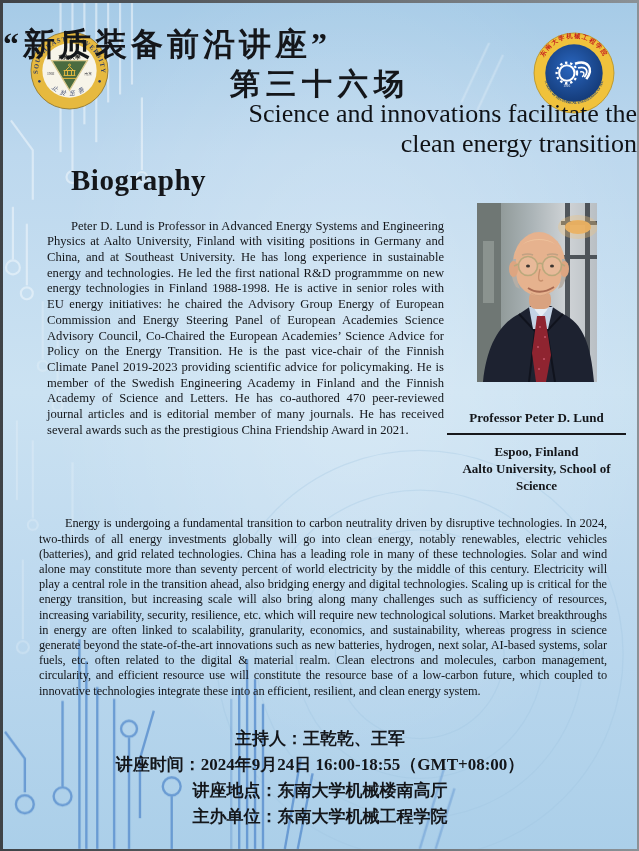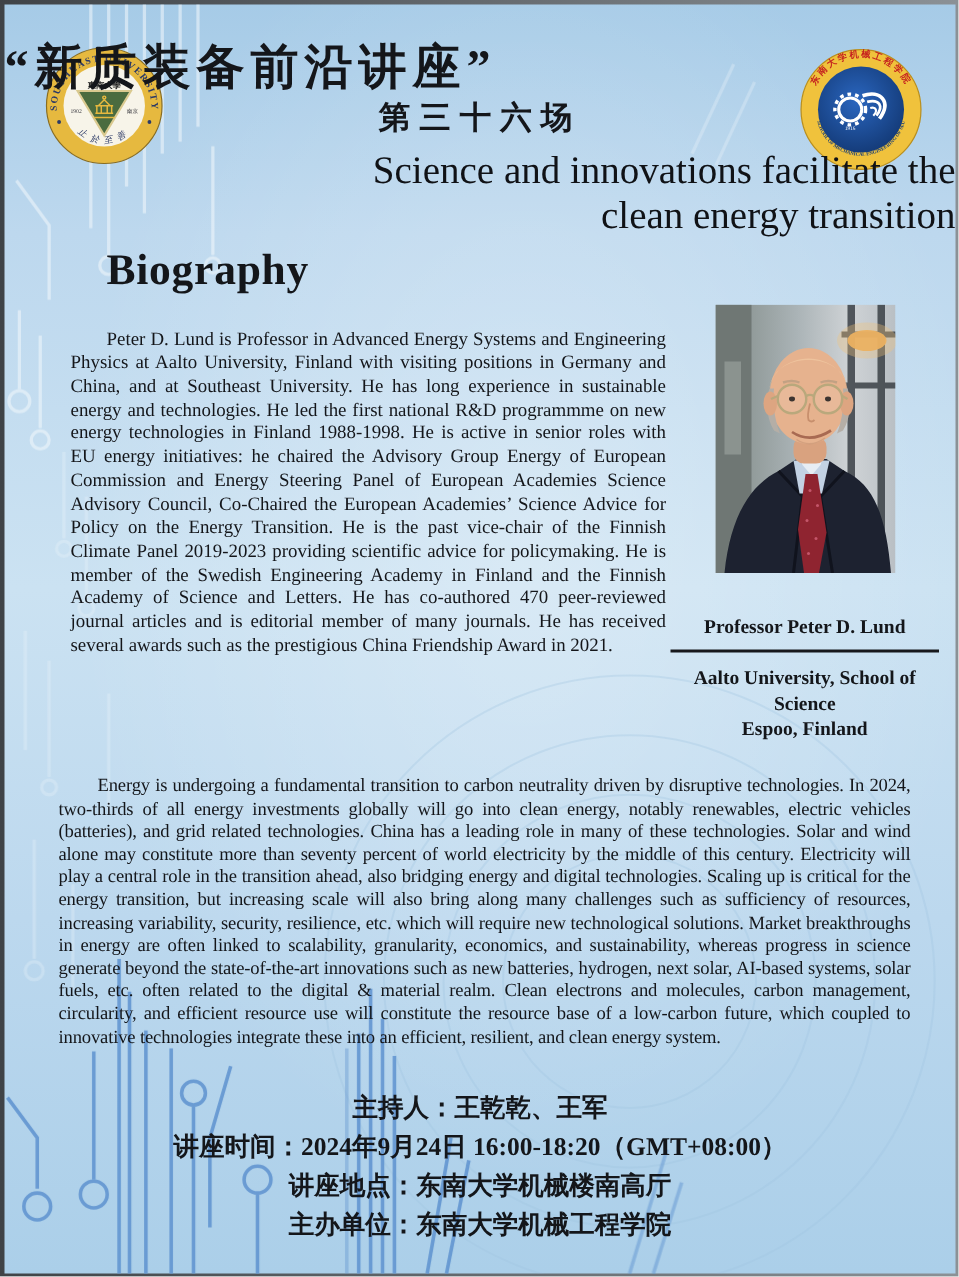--- a/index.html
+++ b/index.html
@@ -15,21 +15,21 @@
     background:
       radial-gradient(ellipse at 55% 42%, rgba(255,255,255,.28), rgba(255,255,255,0) 62%),
       linear-gradient(180deg,#a6cbe7 0%,#bdd8ee 18%,#cbe2f2 46%,#bcd8ee 72%,#abcfe9 100%);
     overflow:hidden;
   }
   svg.bg{position:absolute;left:0;top:0;width:100%;height:100%;}
   .abs{position:absolute;}
 
   
   .cn-title{left:0;right:0;top:20px;font-size:32px;font-weight:bold;letter-spacing:4px;}
-  .cn-session{left:0;right:0;top:61px;text-align:center;font-size:21px;font-weight:bold;letter-spacing:6px;}
+  .cn-session{left:0;right:0;top:61px;text-align:center;font-size:30px;font-weight:bold;letter-spacing:6px;}
   .en-title{left:0;right:0;top:96px;text-align:right;font-size:26px;line-height:30px;color:#101216;}
   .seal{left:27px;top:28px;width:79px;height:79px;}
   .badge{left:530px;top:29px;width:82px;height:82px;}
 
   
   .heading{font-weight:bold;font-size:29px;letter-spacing:.5px;margin-left:28px;}
   .bio-heading{left:40px;top:161px;}
   .bio-text{left:44px;top:203px;width:397px;font-size:12.6px;line-height:15.7px;
     text-align:justify;text-indent:24px;}
   .speaker-col{left:442px;top:200px;width:183px;text-align:center;}
@@ -242,27 +242,27 @@
         <ellipse cx="51" cy="63" rx="2" ry="1.6" fill="#3c3430"></ellipse>
         <ellipse cx="75" cy="63" rx="2" ry="1.6" fill="#3c3430"></ellipse>
         <path d="M45,52 Q51,50 56,52" stroke="#c2a183" stroke-width="1.6" fill="none"></path>
         <path d="M70,52 Q75,50 81,52" stroke="#c2a183" stroke-width="1.6" fill="none"></path>
         <path d="M63,66 Q61,74 62,77 Q64,79 66,77" stroke="#c78f6d" stroke-width="1.2" fill="none"></path>
         <path d="M51,85 Q63,93 77,84" stroke="#a86a52" stroke-width="1.8" fill="none"></path>
         <path d="M54,90 Q63,96 73,89" stroke="#cc9a79" stroke-width="1" fill="none" opacity="0.7"></path>
       </svg>
       <div class="speaker-caption">Professor Peter D. Lund</div>
       <hr class="divider">
+      <div class="affil">Espoo, Finland</div>
       <div class="affil">Aalto University, School of Science</div>
-      <div class="affil">Espoo, Finland</div>
     </div>
 
     <p class="abs abstract-text">Energy is undergoing a fundamental transition to carbon neutrality driven by disruptive technologies. In 2024, two-thirds of all energy investments globally will go into clean energy, notably renewables, electric vehicles (batteries), and grid related technologies. China has a leading role in many of these technologies. Solar and wind alone may constitute more than seventy percent of world electricity by the middle of this century. Electricity will play a central role in the transition ahead, also bridging energy and digital technologies. Scaling up is critical for the energy transition, but increasing scale will also bring along many challenges such as sufficiency of resources, increasing variability, security, resilience, etc. which will require new technological solutions. Market breakthroughs in energy are often linked to scalability, granularity, economics, and sustainability, whereas progress in science generate beyond the state-of-the-art innovations such as new batteries, hydrogen, next solar, AI-based systems, solar fuels, etc. often related to the digital &amp; material realm. Clean electrons and molecules, carbon management, circularity, and efficient resource use will constitute the resource base of a low-carbon future, which coupled to innovative technologies integrate these into an efficient, resilient, and clean energy system.</p>
 
     <div class="abs details">
       <div>主持人：王乾乾、王军</div>
-      <div>讲座时间：2024年9月24日 16:00-18:20（GMT+08:00）</div>
+      <div>讲座时间：2024年9月24日 16:00-18:55（GMT+08:00）</div>
       <div>讲座地点：东南大学机械楼南高厅</div>
       <div>主办单位：东南大学机械工程学院</div>
     </div>
 
   </div>
 </div>
 
 </body></html>

